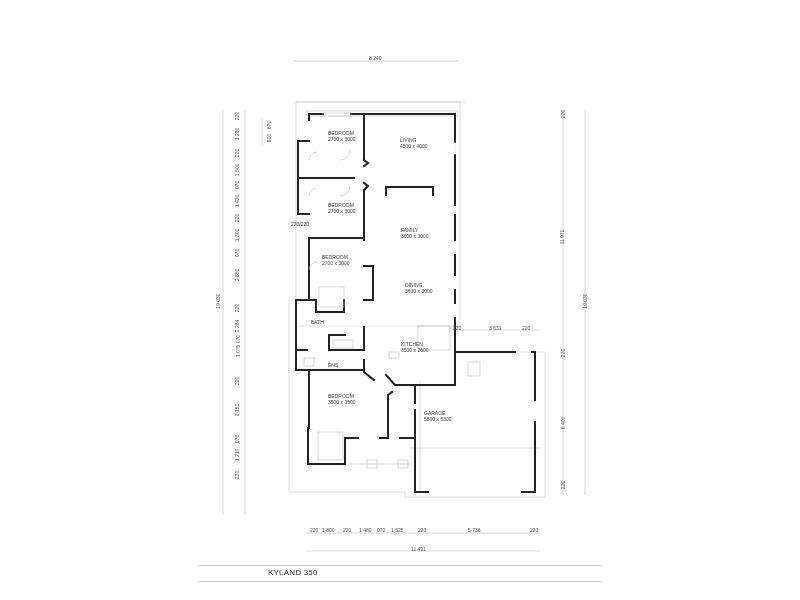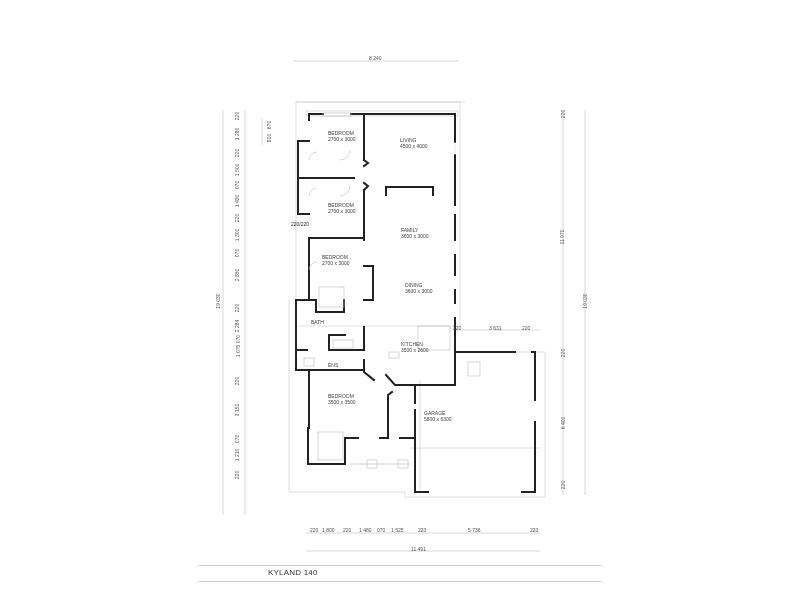--- a/index.html
+++ b/index.html
@@ -206,15 +206,15 @@
   <div class="dim" style="left:359px;top:527px;">1 480</div>
   <div class="dim" style="left:377px;top:527px;">070</div>
   <div class="dim" style="left:391px;top:527px;">1 525</div>
   <div class="dim" style="left:418px;top:527px;">220</div>
   <div class="dim" style="left:468px;top:527px;">5 736</div>
   <div class="dim" style="left:530px;top:527px;">220</div>
   <div class="dim" style="left:411px;top:546px;">11 491</div>
 
   
   <div class="title-rule" style="top:565px;"></div>
-  <div class="title">KYLAND 140</div>
+  <div class="title">KYLAND 350</div>
   <div class="title-rule" style="top:581px;"></div>
 </div>
 
 </body></html>

